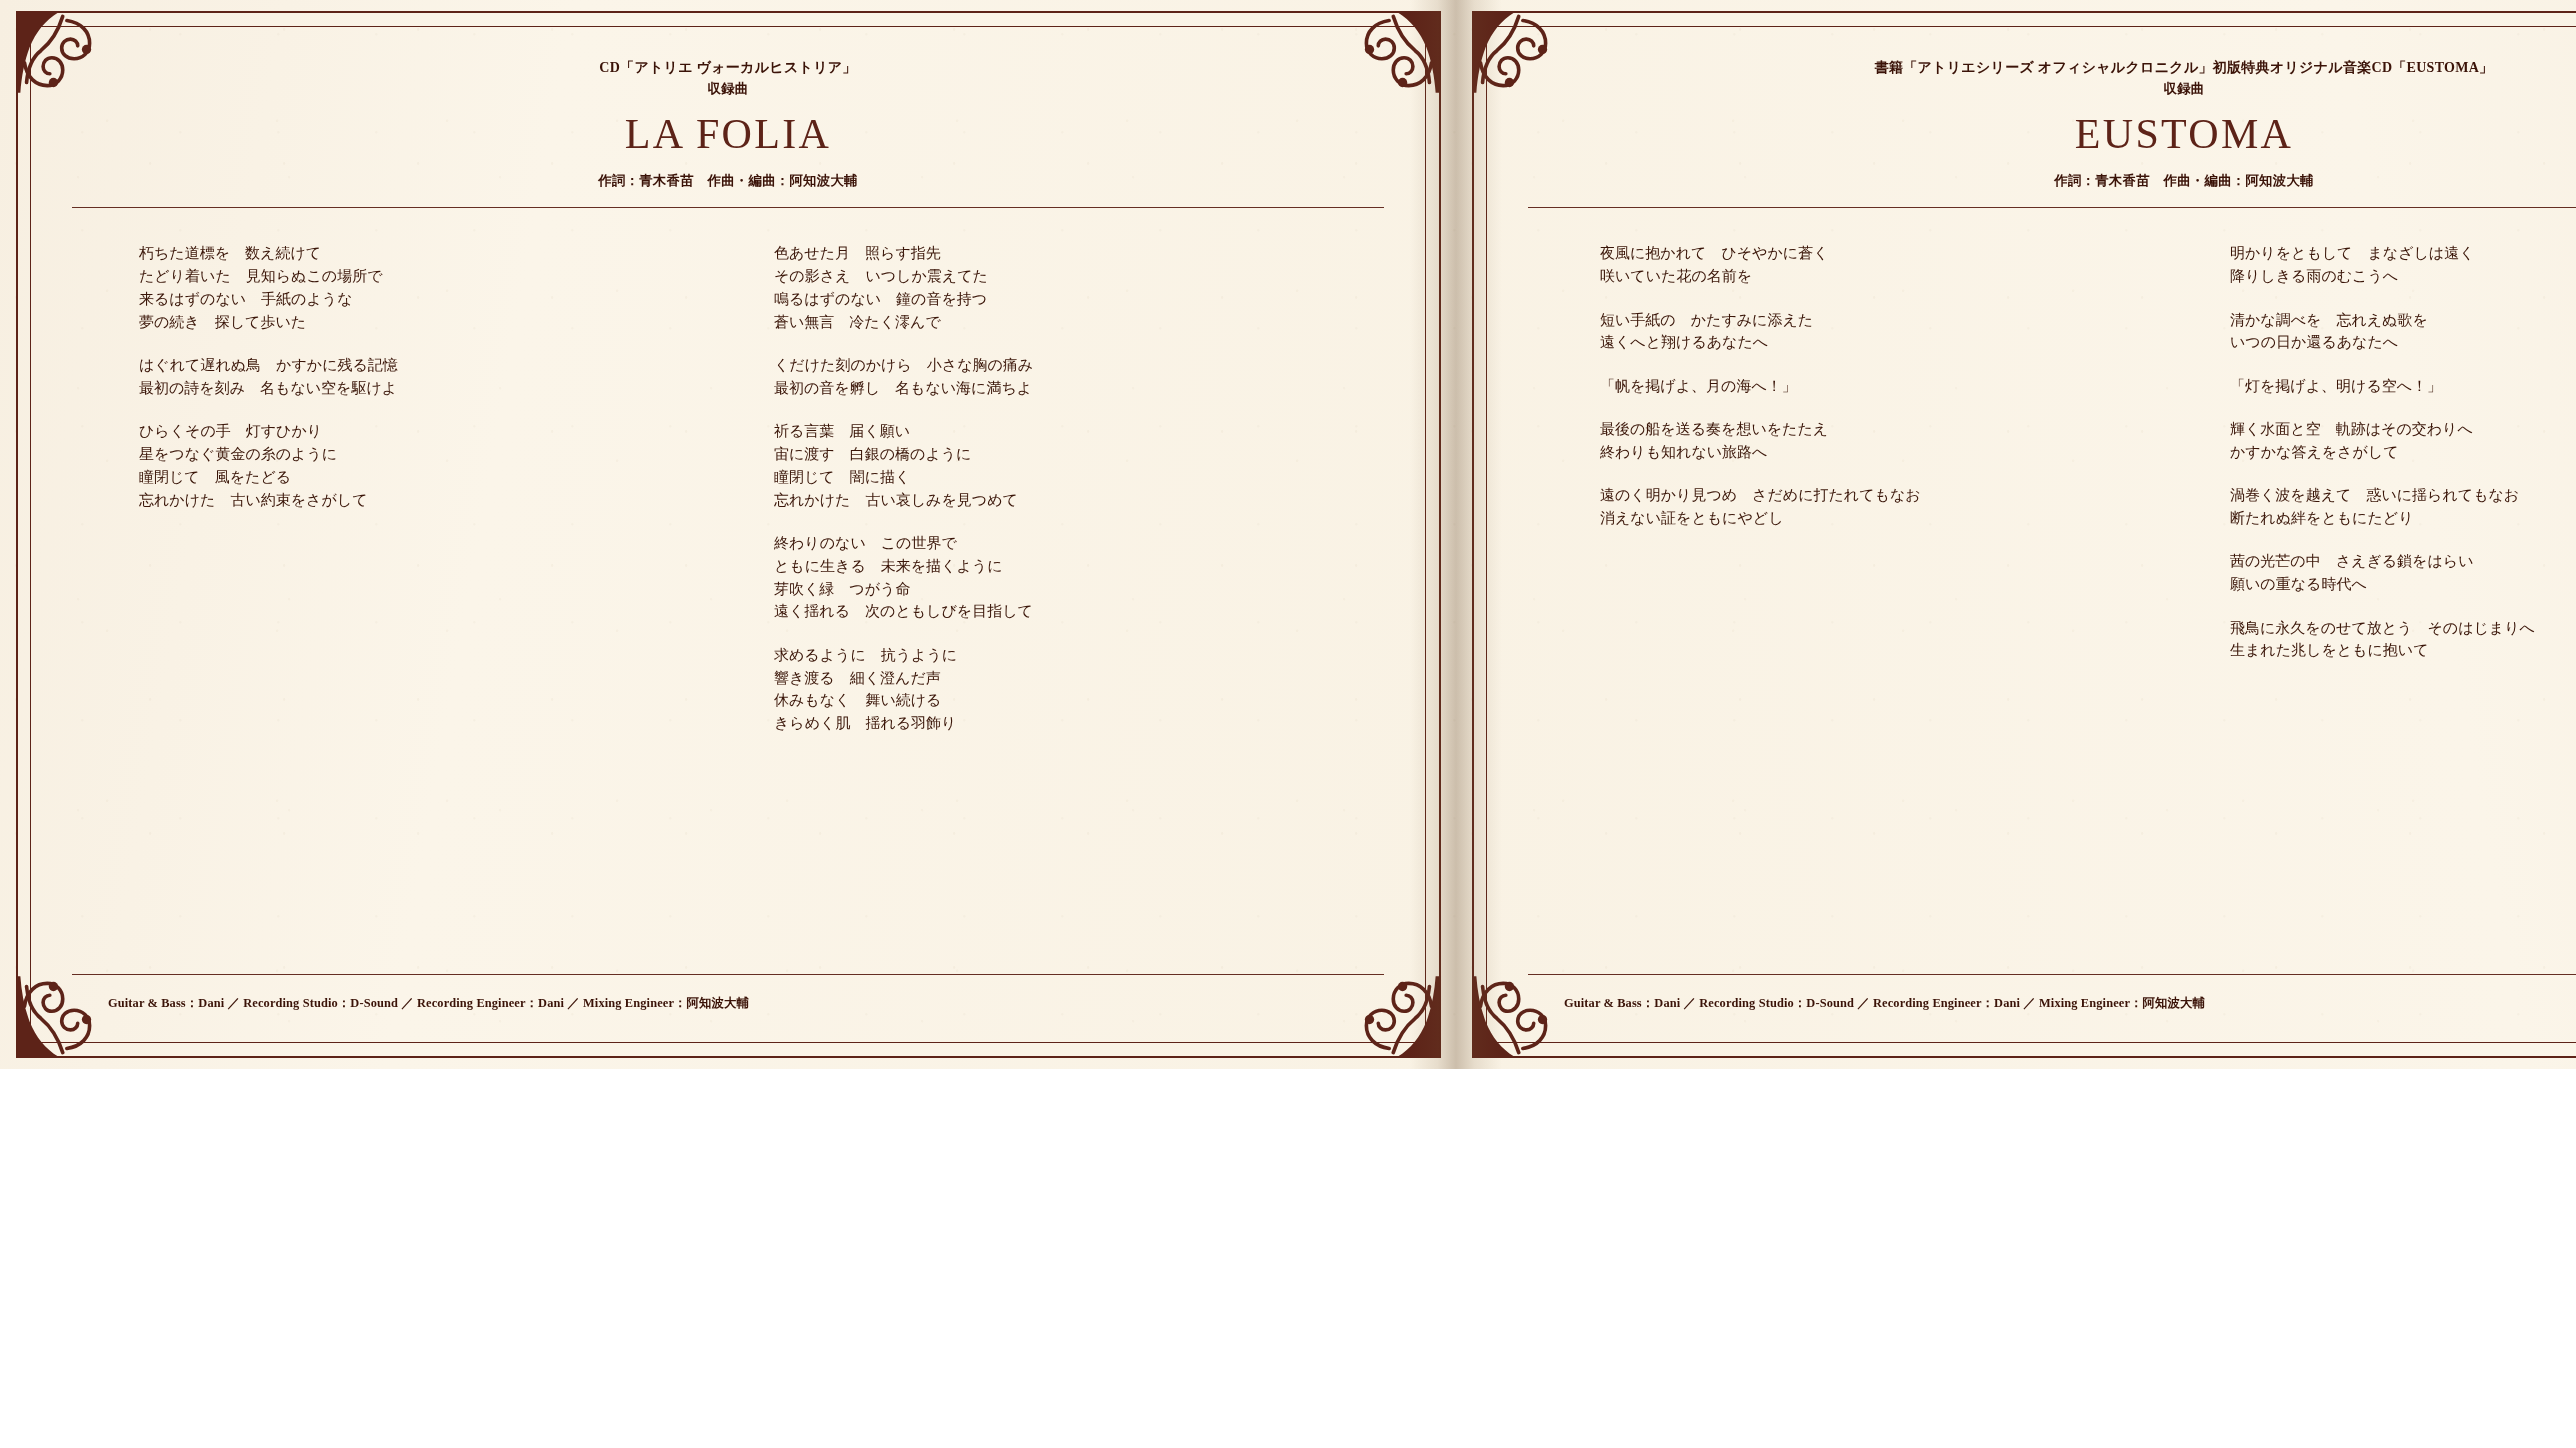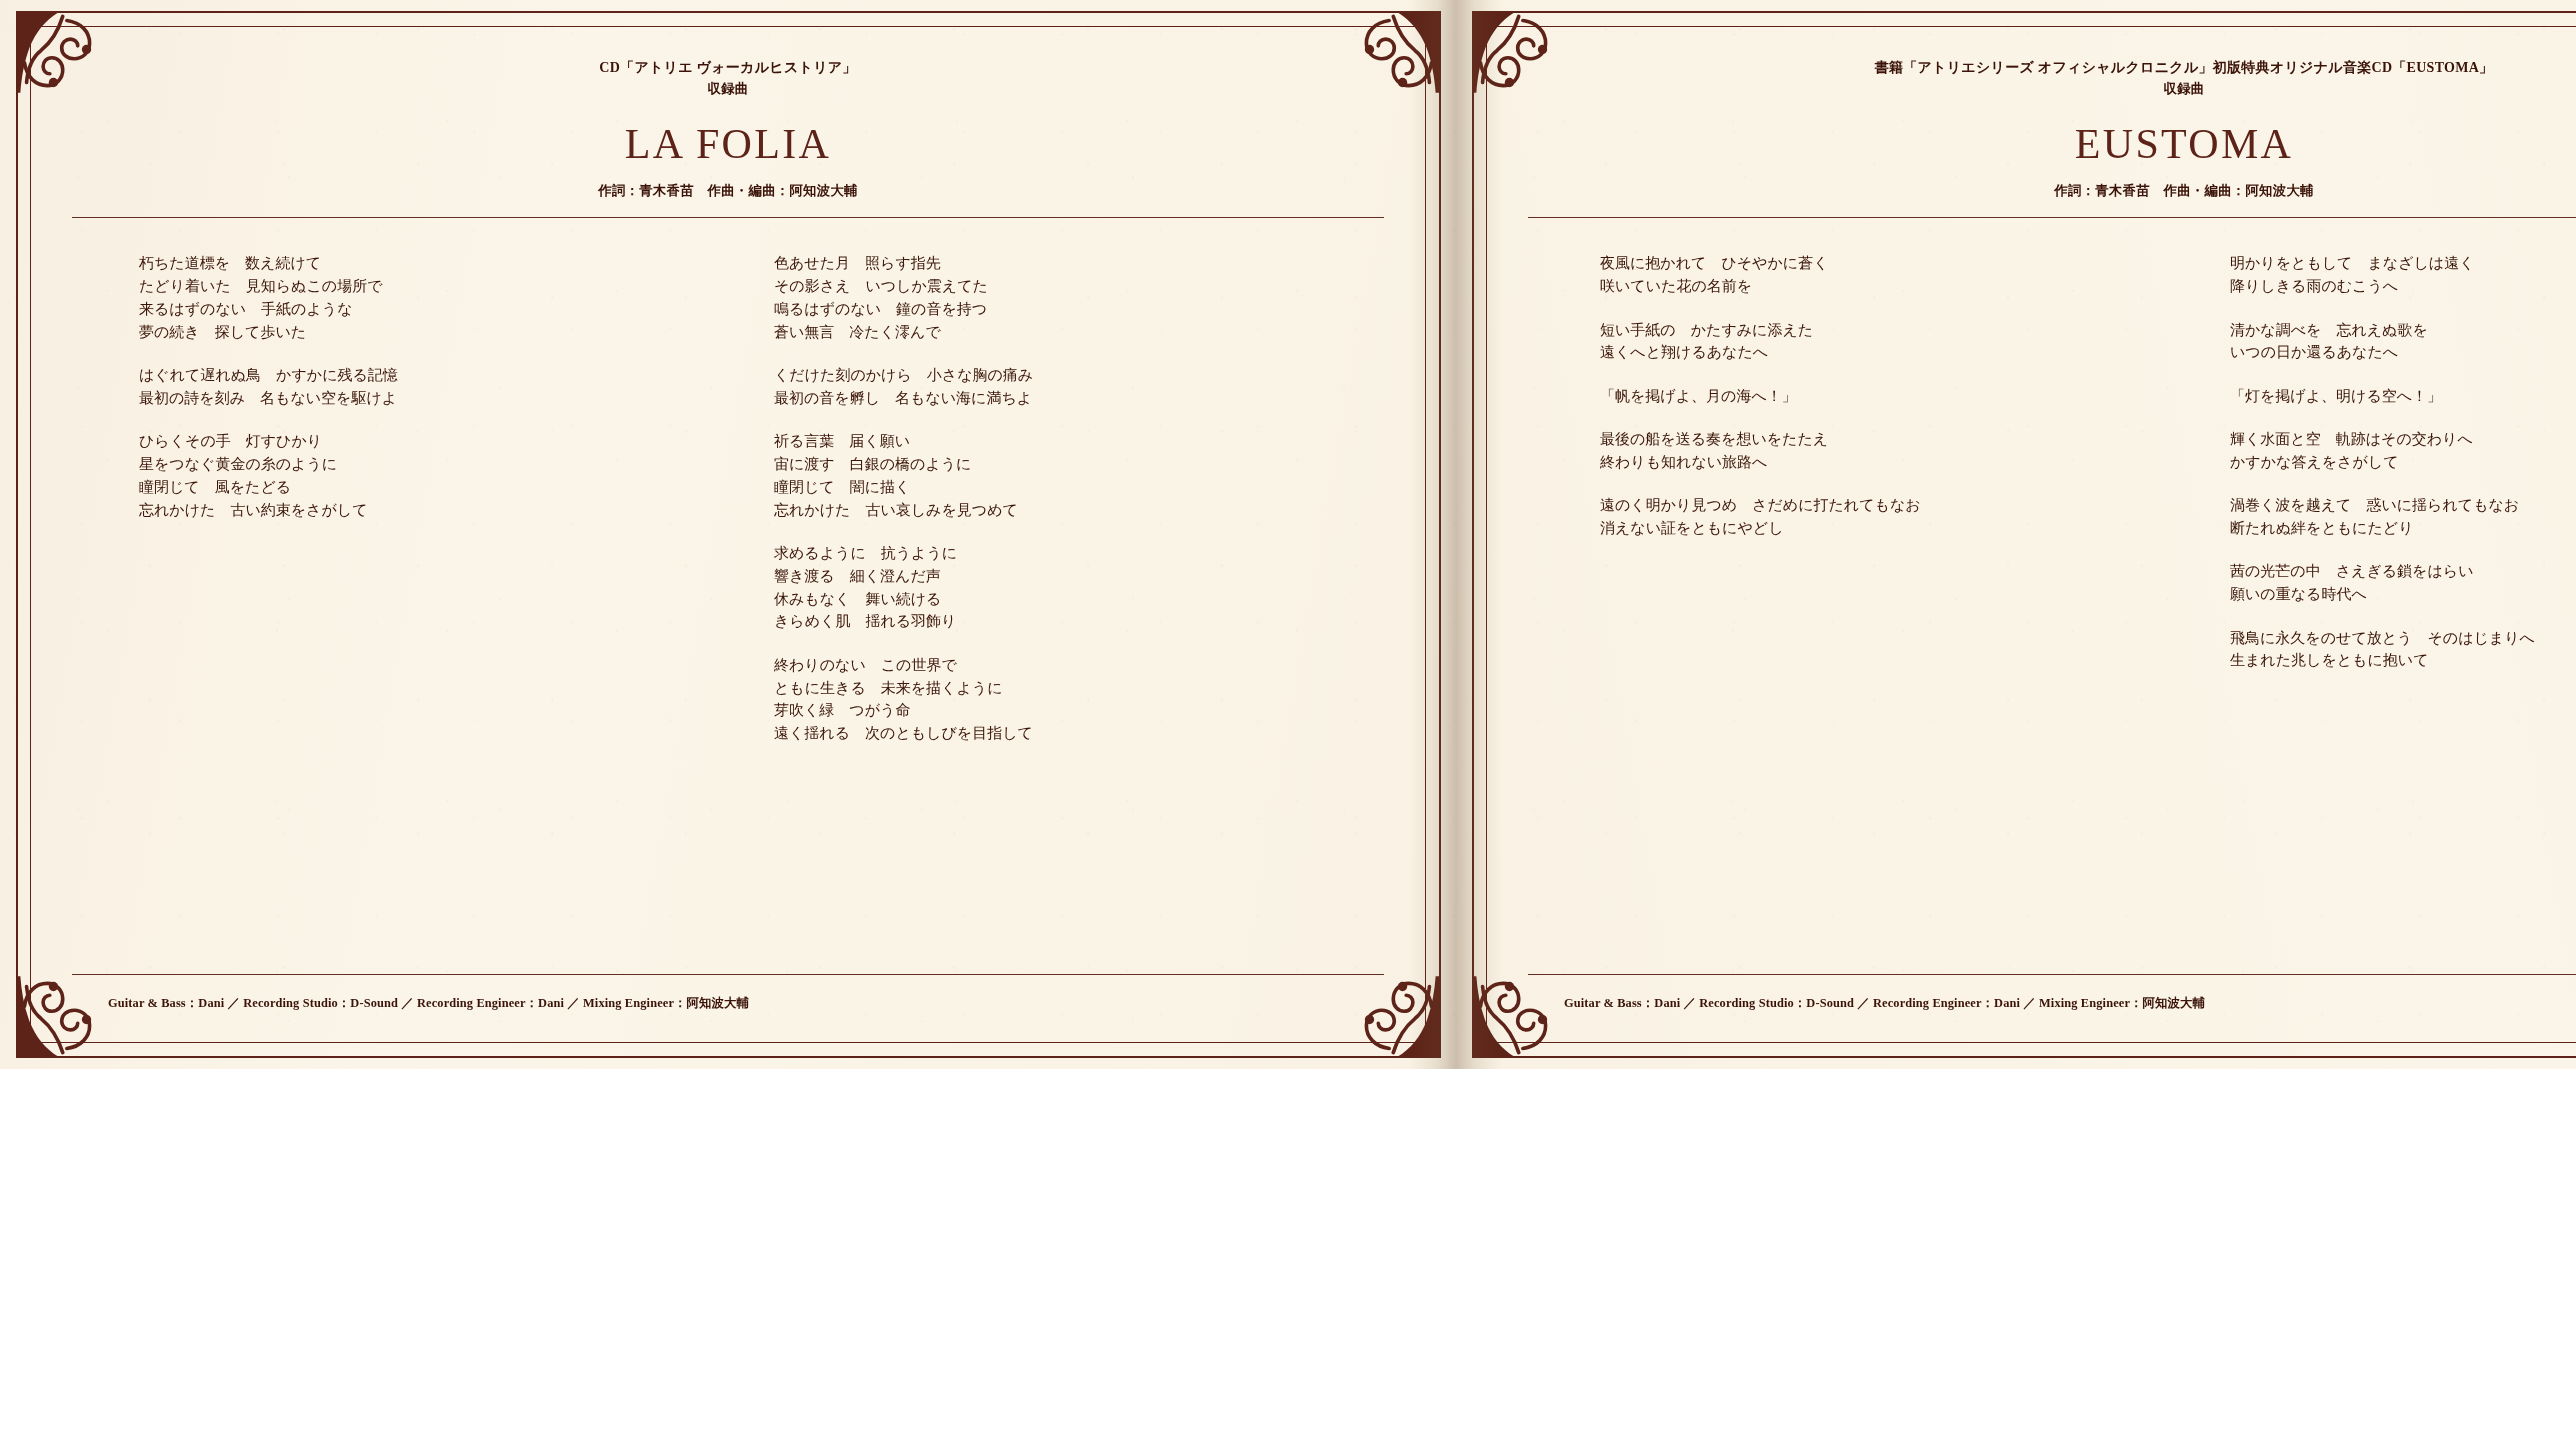--- a/index.html
+++ b/index.html
@@ -95,21 +95,21 @@
     font-weight: bold;
     font-family: "Liberation Serif", "DejaVu Serif", serif;
   }
   .cd-label .sub { display: block; font-size: 13.4px; }
 
   .song-title {
     text-align: center;
     color: #5d2318;
     font-size: 42px;
     letter-spacing: .055em;
-    margin-top: 21px;
+    margin-top: 11px;
     font-weight: normal;
     font-family: "Liberation Serif", "DejaVu Serif", serif;
   }
   .credits {
     text-align: center;
     color: #3b1308;
     font-size: 13.4px;
     margin-top: 13.4px;
     letter-spacing: .02em;
     font-weight: bold;
@@ -255,31 +255,31 @@
             <div class="line">くだけた刻のかけら　小さな胸の痛み</div>
             <div class="line">最初の音を孵し　名もない海に満ちよ</div>
           </div>
           <div class="stanza">
             <div class="line">祈る言葉　届く願い</div>
             <div class="line">宙に渡す　白銀の橋のように</div>
             <div class="line">瞳閉じて　闇に描く</div>
             <div class="line">忘れかけた　古い哀しみを見つめて</div>
           </div>
           <div class="stanza">
+            <div class="line">終わりのない　この世界で</div>
+            <div class="line">ともに生きる　未来を描くように</div>
+            <div class="line">芽吹く緑　つがう命</div>
+            <div class="line">遠く揺れる　次のともしびを目指して</div>
+          </div>
+          <div class="stanza">
             <div class="line">求めるように　抗うように</div>
             <div class="line">響き渡る　細く澄んだ声</div>
             <div class="line">休みもなく　舞い続ける</div>
             <div class="line">きらめく肌　揺れる羽飾り</div>
           </div>
-          <div class="stanza">
-            <div class="line">終わりのない　この世界で</div>
-            <div class="line">ともに生きる　未来を描くように</div>
-            <div class="line">芽吹く緑　つがう命</div>
-            <div class="line">遠く揺れる　次のともしびを目指して</div>
-          </div>
         </div>
       </div>
 
       <div class="staff">
         <div class="rule-bottom"></div>
         <div class="staff-text">Guitar &amp; Bass：Dani ／ Recording Studio：D-Sound ／ Recording Engineer：Dani ／ Mixing Engineer：阿知波大輔</div>
       </div>
     </div>
 
     <div class="gutter-left"></div>

